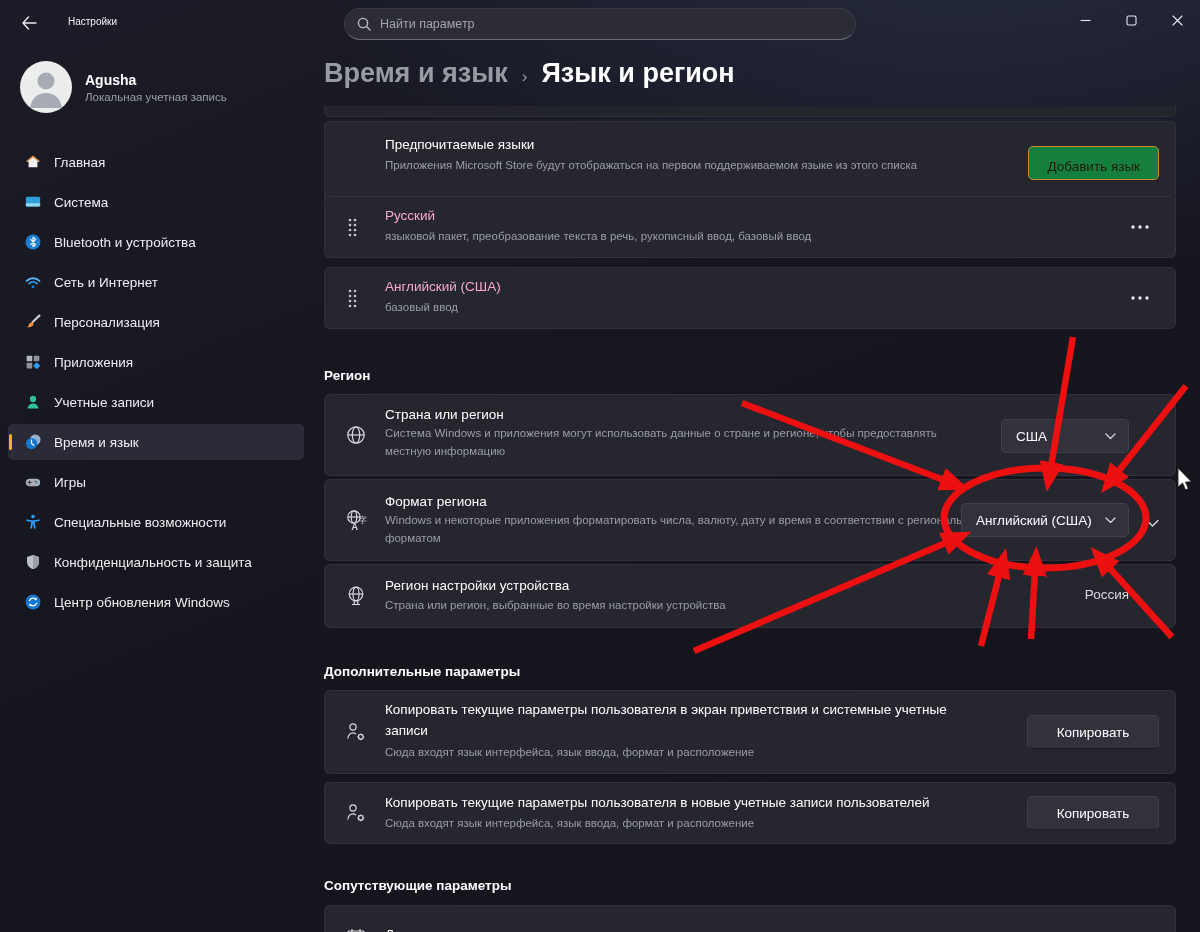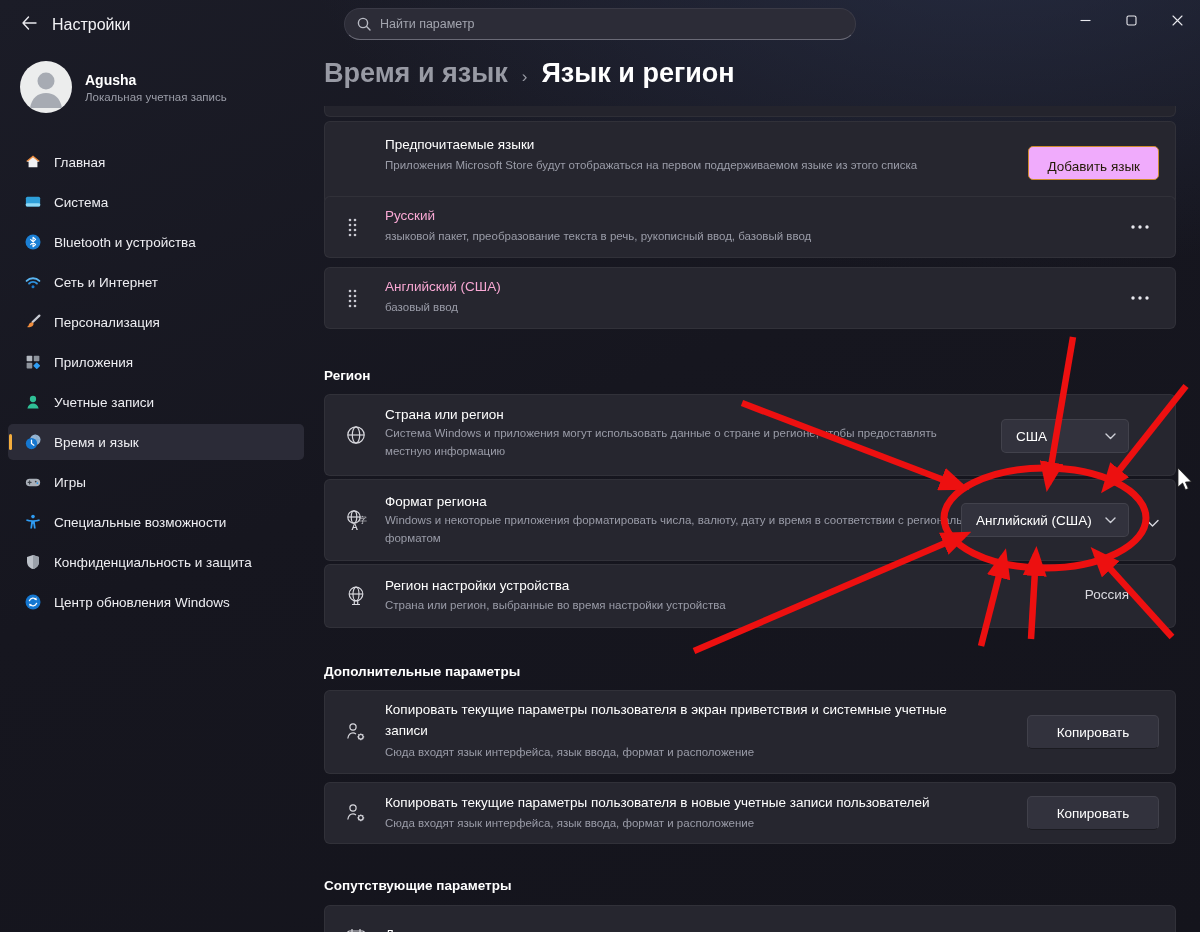--- a/index.html
+++ b/index.html
@@ -7,21 +7,21 @@
   #app {
     position:relative; width:1200px; height:932px; overflow:hidden;
     font-family:"Liberation Sans", sans-serif;
     background:
       radial-gradient(1100px 560px at 82% -8%, rgba(48,58,88,.55) 0%, rgba(20,21,30,0) 62%),
       linear-gradient(158deg, #1b1c27 0%, #16161f 45%, #14141c 100%);
     color:#fff;
   }
   
   .back-btn { position:absolute; left:14px; top:10px; width:30px; height:26px; display:flex; align-items:center; justify-content:center; border-radius:4px; cursor:pointer; }
-  .app-title { position:absolute; left:52px; top:16px; font-size:16px; color:#f2f2f5; }
+  .app-title { position:absolute; left:68px; top:16px; font-size:10px; color:#f2f2f5; }
   .searchbox {
     position:absolute; left:344px; top:8px; width:512px; height:32px;
     background:#2c2c37; border:1px solid #3a3a46; border-bottom-color:#6a6a76;
     border-radius:16px; display:flex; align-items:center; padding:0 12px; gap:9px;
   }
   .searchbox input { flex:1; background:transparent; border:none; outline:none; color:#e8e8ee; font-size:12.5px; font-family:inherit; }
   .searchbox input::placeholder { color:#a2a4ae; }
   .wincontrols { position:absolute; right:0; top:0; height:40px; display:flex; }
   .winbtn { width:46px; height:40px; display:flex; align-items:center; justify-content:center; }
   
@@ -46,21 +46,21 @@
   .sec-label { position:absolute; left:324px; font-size:13.5px; font-weight:700; color:#ffffff; }
   .row-title { position:absolute; left:60px; font-size:13.5px; color:#ffffff; line-height:21px; }
   .row-desc { position:absolute; left:60px; font-size:11.5px; color:#9a9ca8; line-height:18px; }
   .row-icon { position:absolute; left:19px; top:50%; margin-top:-12px; width:24px; height:24px; }
   .lang-name { position:absolute; left:60px; top:11px; font-size:13.5px; color:#f9a8d4; }
   .lang-feat { position:absolute; left:60px; top:33px; font-size:11.5px; color:#9a9ca8; }
   .drag { position:absolute; left:22px; top:50%; margin-top:-10px; cursor:grab; }
   .more { position:absolute; right:22px; top:50%; margin-top:-9px; width:26px; height:18px; display:flex; align-items:center; justify-content:center; cursor:pointer; border-radius:4px; }
   .btn-accent {
     position:absolute; right:16px; top:50%; margin-top:-17px; height:34px; padding:12px 18px;
-    background:#f0abfc; border:1px solid #cf8c2d; border-radius:5px;
+    background:#15803d; border:1px solid #cf8c2d; border-radius:5px;
     color:#231a07; font-size:13.5px; font-family:inherit; cursor:pointer;
   }
   .btn {
     position:absolute; right:16px; top:50%; margin-top:-17px; height:34px; min-width:132px; padding:0 16px;
     background:#32323d; border:1px solid rgba(255,255,255,.08); border-bottom-color:rgba(0,0,0,.45);
     border-radius:5px; color:#fff; font-size:13.5px; font-family:inherit; cursor:pointer;
   }
   .dropdown {
     position:absolute; height:34px; background:#32323d; border:1px solid rgba(255,255,255,.08);
     border-radius:5px; display:flex; align-items:center; justify-content:space-between;

